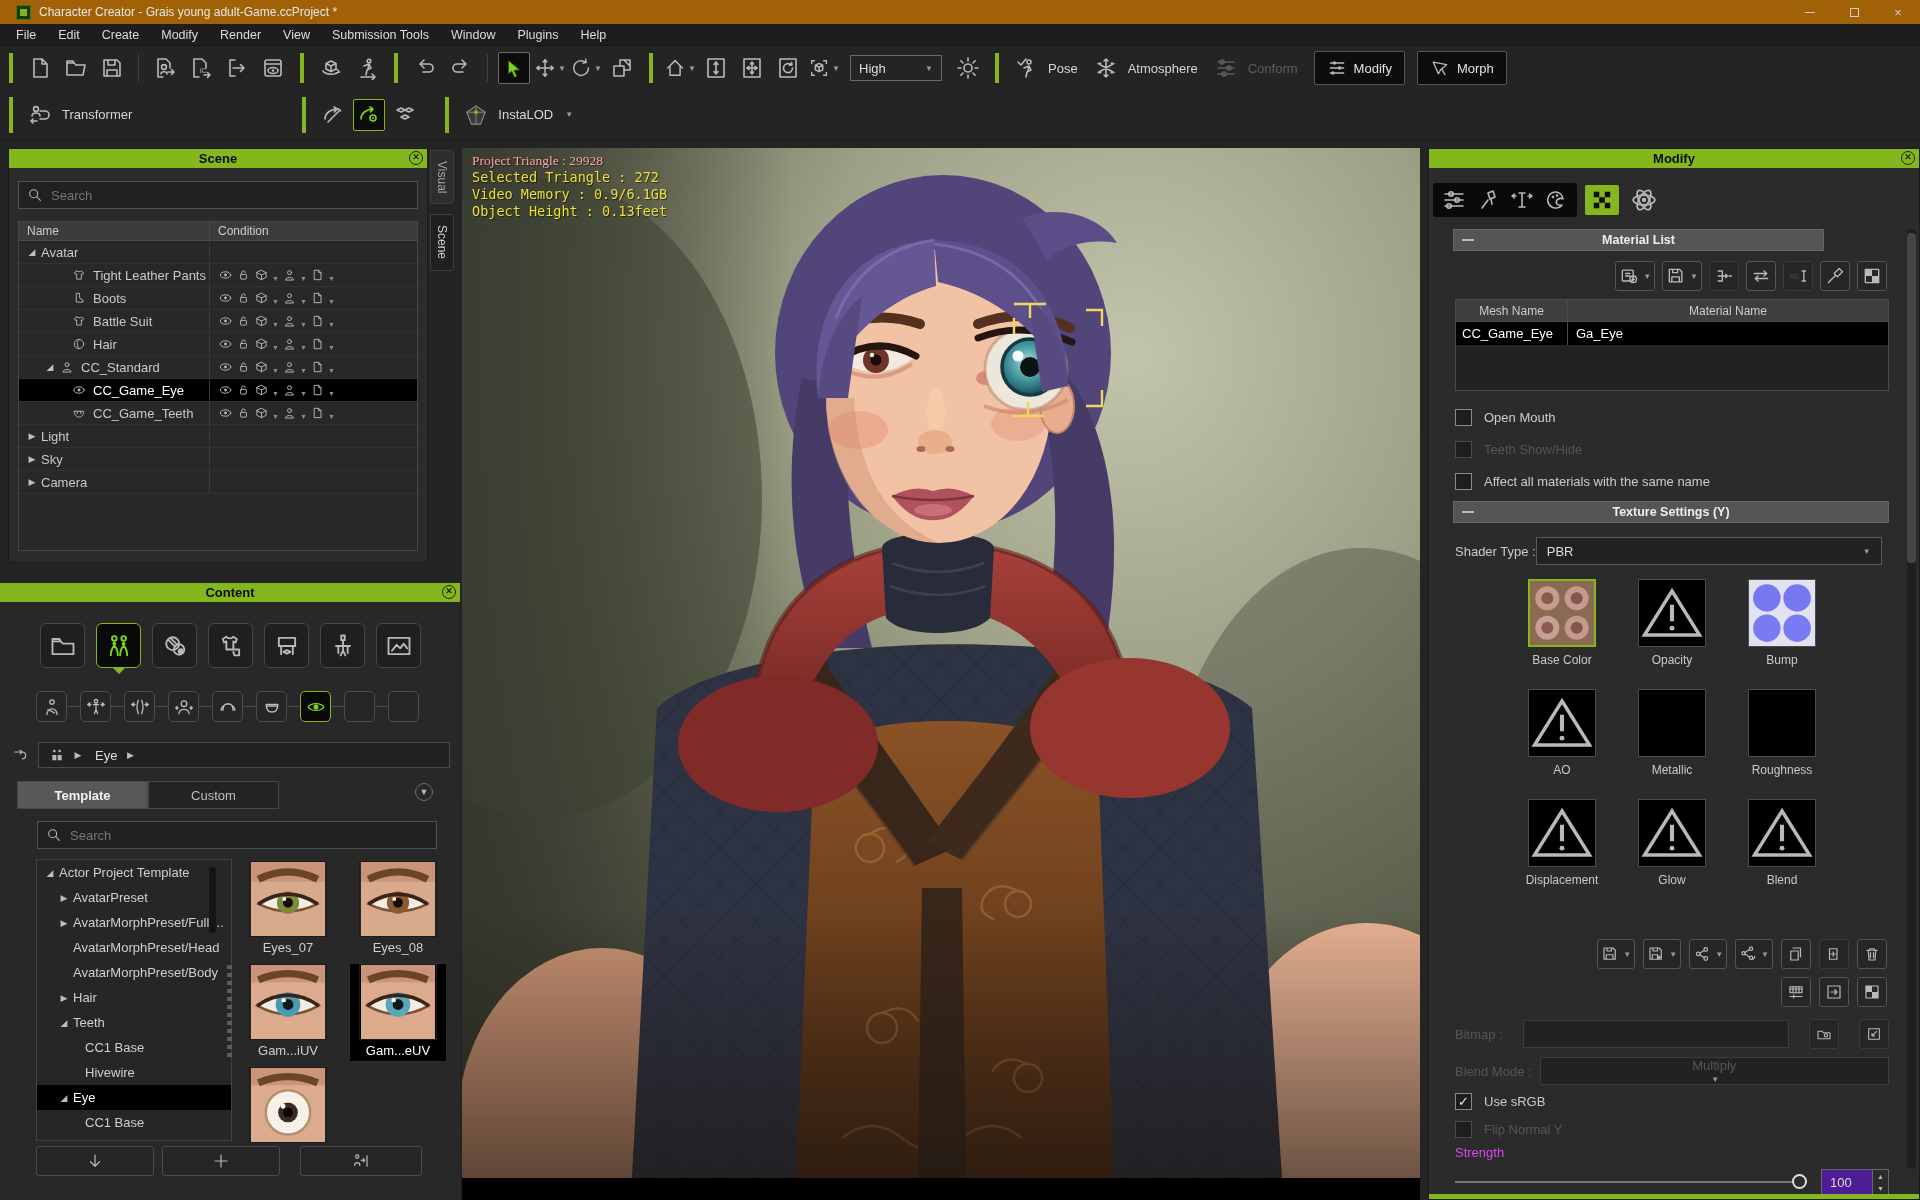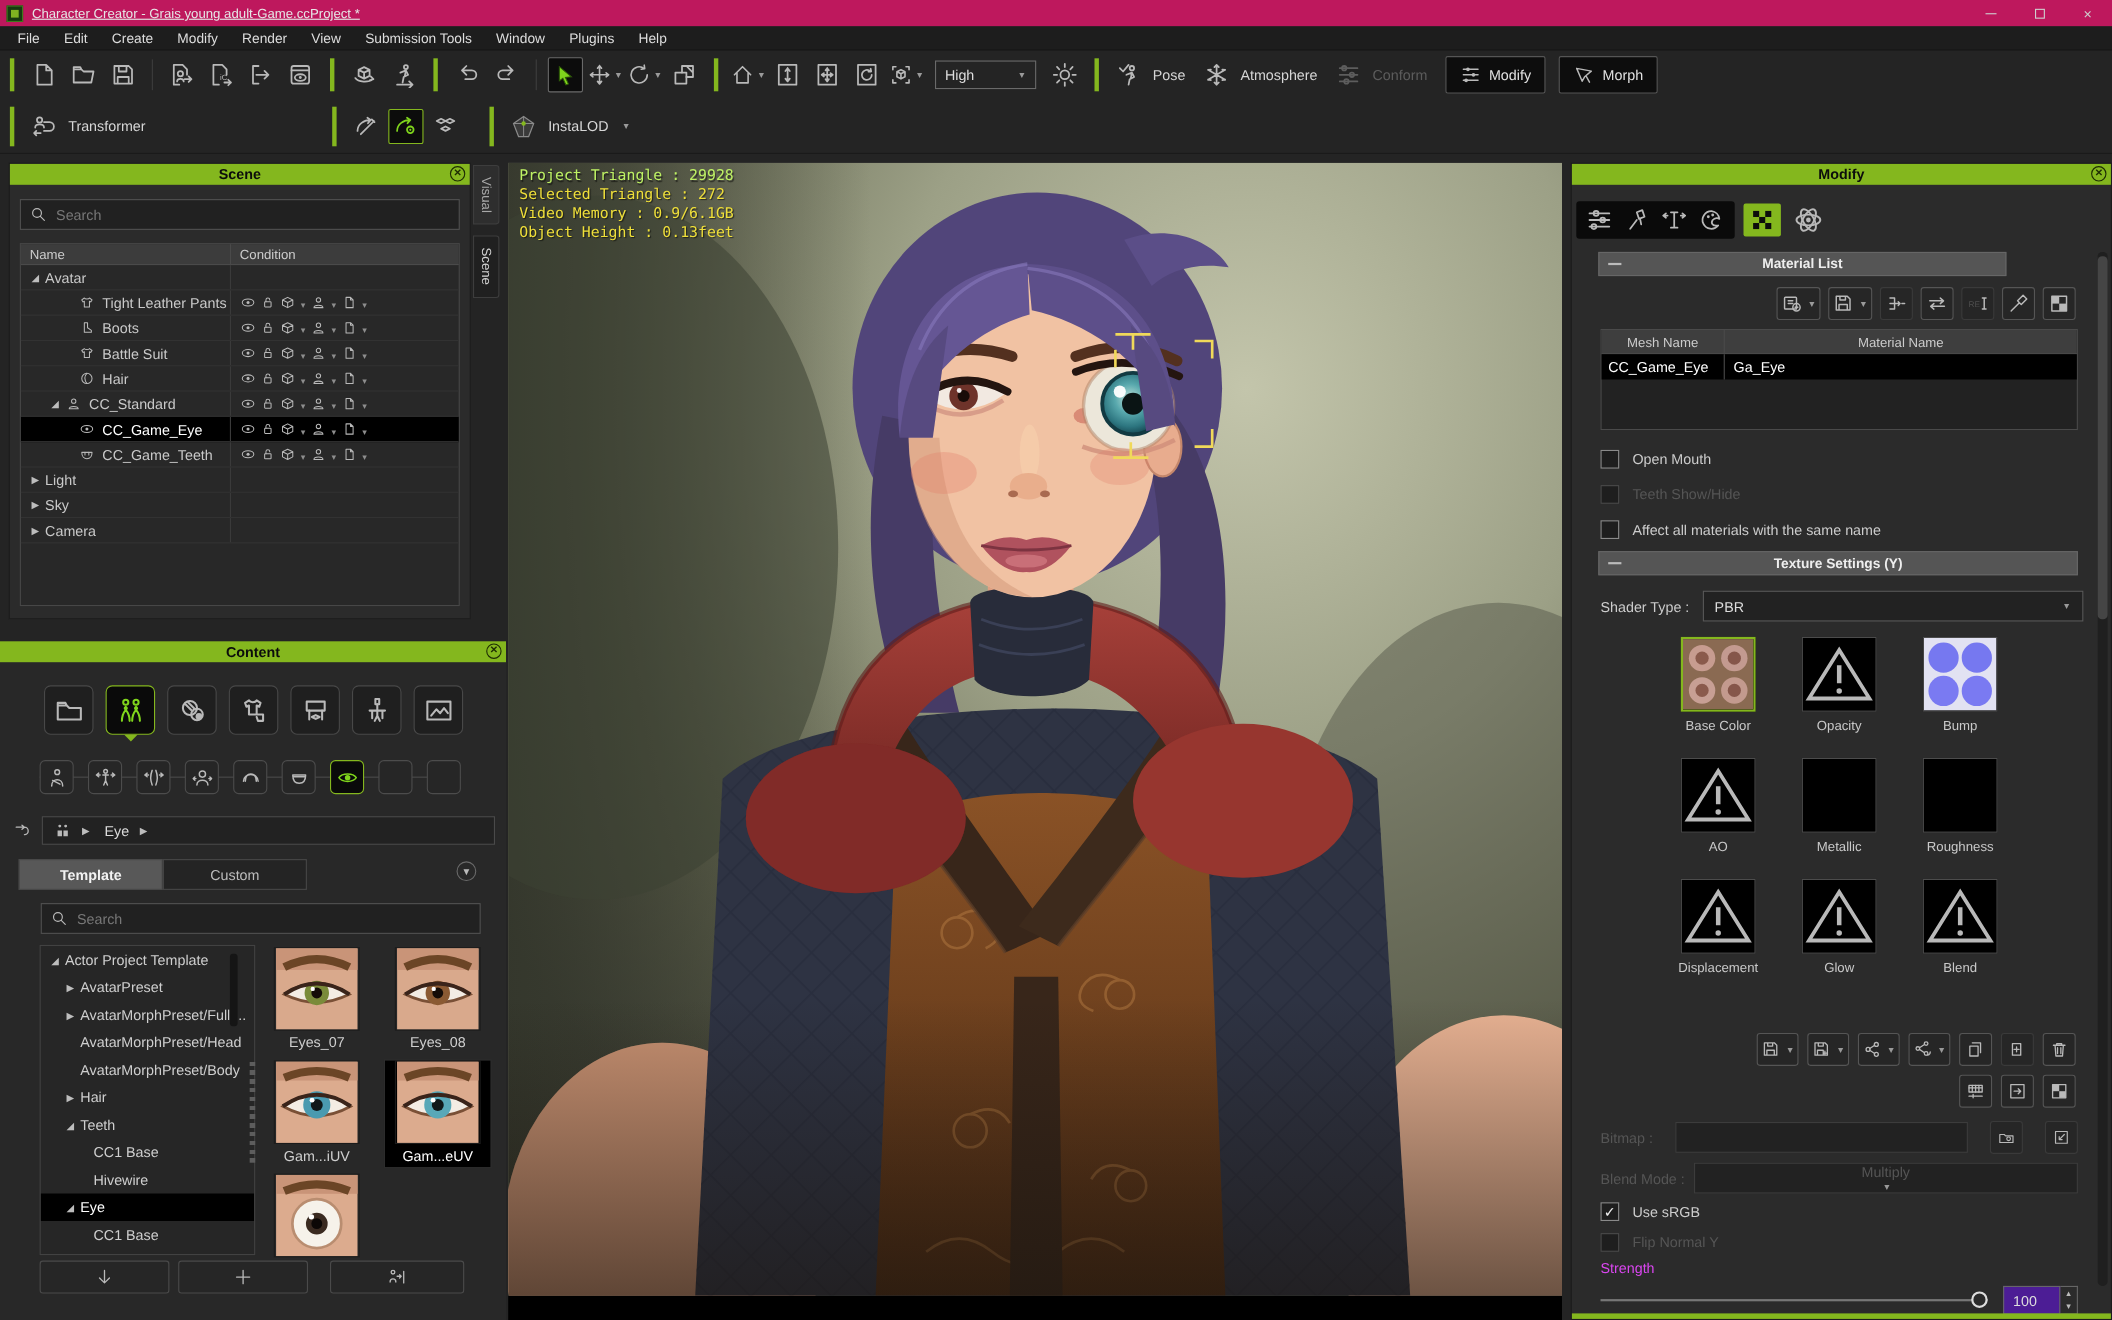--- a/index.html
+++ b/index.html
@@ -1,20 +1,20 @@
 <!DOCTYPE html>
 <html><head>
 <meta charset="utf-8">
 <style>
   *{margin:0;padding:0;box-sizing:border-box;}
   html,body{background:#111;}
   .app{position:relative;width:1920px;height:1200px;background:#242424;font-family:"Liberation Sans",sans-serif;font-size:12px;color:#c8c8c8;overflow:hidden;}
   .abs{position:absolute;}
   
-  .titlebar{position:absolute;left:0;top:0;width:1920px;height:24px;background:#be185d;display:flex;align-items:center;padding-left:6px;color:#e6e6e6;font-size:12px;text-decoration:underline;}
+  .titlebar{position:absolute;left:0;top:0;width:1920px;height:24px;background:#a16207;display:flex;align-items:center;padding-left:16px;color:#e6e6e6;font-size:12px;}
   .titlebar .logo{width:15px;height:15px;margin-right:8px;background:#173a10;border:1px solid #3f7a1d;display:flex;align-items:center;justify-content:center;}
   .logo-dot{width:7px;height:7px;background:#7fb321;}
   .winbtns{position:absolute;right:0;top:0;height:24px;display:flex;}
   .winbtn{width:44px;height:24px;display:flex;align-items:center;justify-content:center;color:#cfcfcf;font-size:13px;}
   .glyph-min{width:10px;height:1px;background:#cfcfcf;display:inline-block;}
   .glyph-max{width:9px;height:9px;border:1px solid #cfcfcf;display:inline-block;}
   
   .menubar{position:absolute;left:0;top:24px;width:1920px;height:22px;background:#1d1d1d;display:flex;align-items:center;padding-left:6px;gap:2px;border-bottom:1px solid #151515;}
   .menu-item{padding:2px 10px;color:#ddd;font-size:12.5px;}
   
@@ -84,21 +84,21 @@
   .thumb-cell{width:96px;display:flex;flex-direction:column;align-items:center;margin-bottom:6px;}
   .thumb-cell.sel{background:#000;outline:1px solid #2c2c2c;}
   .thumb-img{width:78px;height:76px;border:1px solid #1c1c1c;}
   .thumb-lab{font-size:13px;color:#cfcfcf;padding:3px 0;}
   .thumb-cell.sel .thumb-lab{color:#fff;}
   .bot-btn{position:absolute;top:563px;height:30px;background:#262626;border:1px solid #4a4a4a;border-radius:3px;display:flex;align-items:center;justify-content:center;}
   
   .viewport{position:absolute;left:462px;top:148px;width:958px;height:1030px;background:#55584a;overflow:hidden;}
   .vp-bottom{position:absolute;left:462px;top:1178px;width:958px;height:22px;background:#000;}
   .stats{position:absolute;left:10px;top:4px;font-family:"DejaVu Sans Mono",monospace;font-size:13.5px;line-height:17px;text-shadow:1px 1px 1px rgba(0,0,0,.55);}
-  .st-red{color:#bef264;}
+  .st-red{color:#fca5a5;font-family:Liberation Serif, serif;}
   .st-yel{color:#efdf3a;}
   
   .mod-panel{position:absolute;left:1428px;top:148px;width:492px;height:1052px;background:#2b2b2b;border:1px solid #1c1c1c;}
   .mtabs{position:absolute;left:4px;top:34px;height:34px;display:flex;align-items:center;}
   .mtab-group{background:#0a0a0a;border-radius:3px;display:flex;padding:2px 4px;height:34px;align-items:center;}
   .mtab{width:34px;height:30px;display:flex;align-items:center;justify-content:center;}
   .mtab.checker-act{background:#84b71e;border-radius:2px;margin-left:8px;}
   .mtlbar{position:absolute;left:24px;top:80px;width:371px;}
   .mat-tools{position:absolute;right:32px;top:112px;display:flex;gap:7px;}
   .sq-btn{height:30px;min-width:30px;background:#262626;border:1px solid #555;border-radius:3px;display:flex;align-items:center;justify-content:center;padding:0 3px;gap:2px;}
@@ -109,21 +109,21 @@
   .mt-c1{width:112px;border-right:1px solid #4a4a4a;display:flex;align-items:center;justify-content:center;}
   .mt-c2{flex:1;display:flex;align-items:center;justify-content:center;}
   .mt-row{height:23px;display:flex;font-size:13px;}
   .mt-row.sel{background:#000;color:#fff;}
   .mt-row .mt-c1{justify-content:flex-start;padding-left:6px;}
   .mt-row .mt-c2{justify-content:flex-start;padding-left:8px;}
   .chk-row{position:absolute;left:26px;display:flex;align-items:center;gap:12px;font-size:13px;color:#ccc;}
   .chk{width:17px;height:17px;border:1px solid #8a8a8a;background:#1e1e1e;display:flex;align-items:center;justify-content:center;color:#eee;font-size:13px;}
   .chk.dis{border-color:#4a4a4a;}
   .chk-row.dis{color:#555;}
-  .shader-row{position:absolute;left:26px;top:388px;display:flex;align-items:center;gap:12px;color:#ccc;font-size:13px;}
+  .shader-row{position:absolute;left:26px;top:388px;display:flex;align-items:center;color:#ccc;font-size:13px;}
   .dd{height:28px;background:#222;border:1px solid #5a5a5a;display:flex;align-items:center;padding:0 10px;justify-content:space-between;color:#ddd;font-size:13px;}
   .dd.dis{border-color:#3c3c3c;color:#555;flex-direction:column;}
   .tx-grid{position:absolute;left:94px;top:430px;width:300px;display:flex;flex-wrap:wrap;column-gap:32px;row-gap:22px;}
   .tx-cell{width:78px;display:flex;flex-direction:column;align-items:center;}
   .tx-thumb{width:68px;height:68px;border:1px solid #4c4c4c;position:relative;background:#000;}
   .tx-cell.sel .tx-thumb{border:2px solid #84b71e;}
   .tx-lab{margin-top:6px;font-size:12px;color:#c9c9c9;white-space:nowrap;}
   .tx-tools1{position:absolute;right:32px;top:790px;display:flex;gap:8px;}
   .tx-tools2{position:absolute;right:32px;top:828px;display:flex;gap:8px;}
   .bitmap-row{position:absolute;left:26px;top:870px;width:434px;display:flex;align-items:center;gap:20px;color:#555;font-size:13px;}

